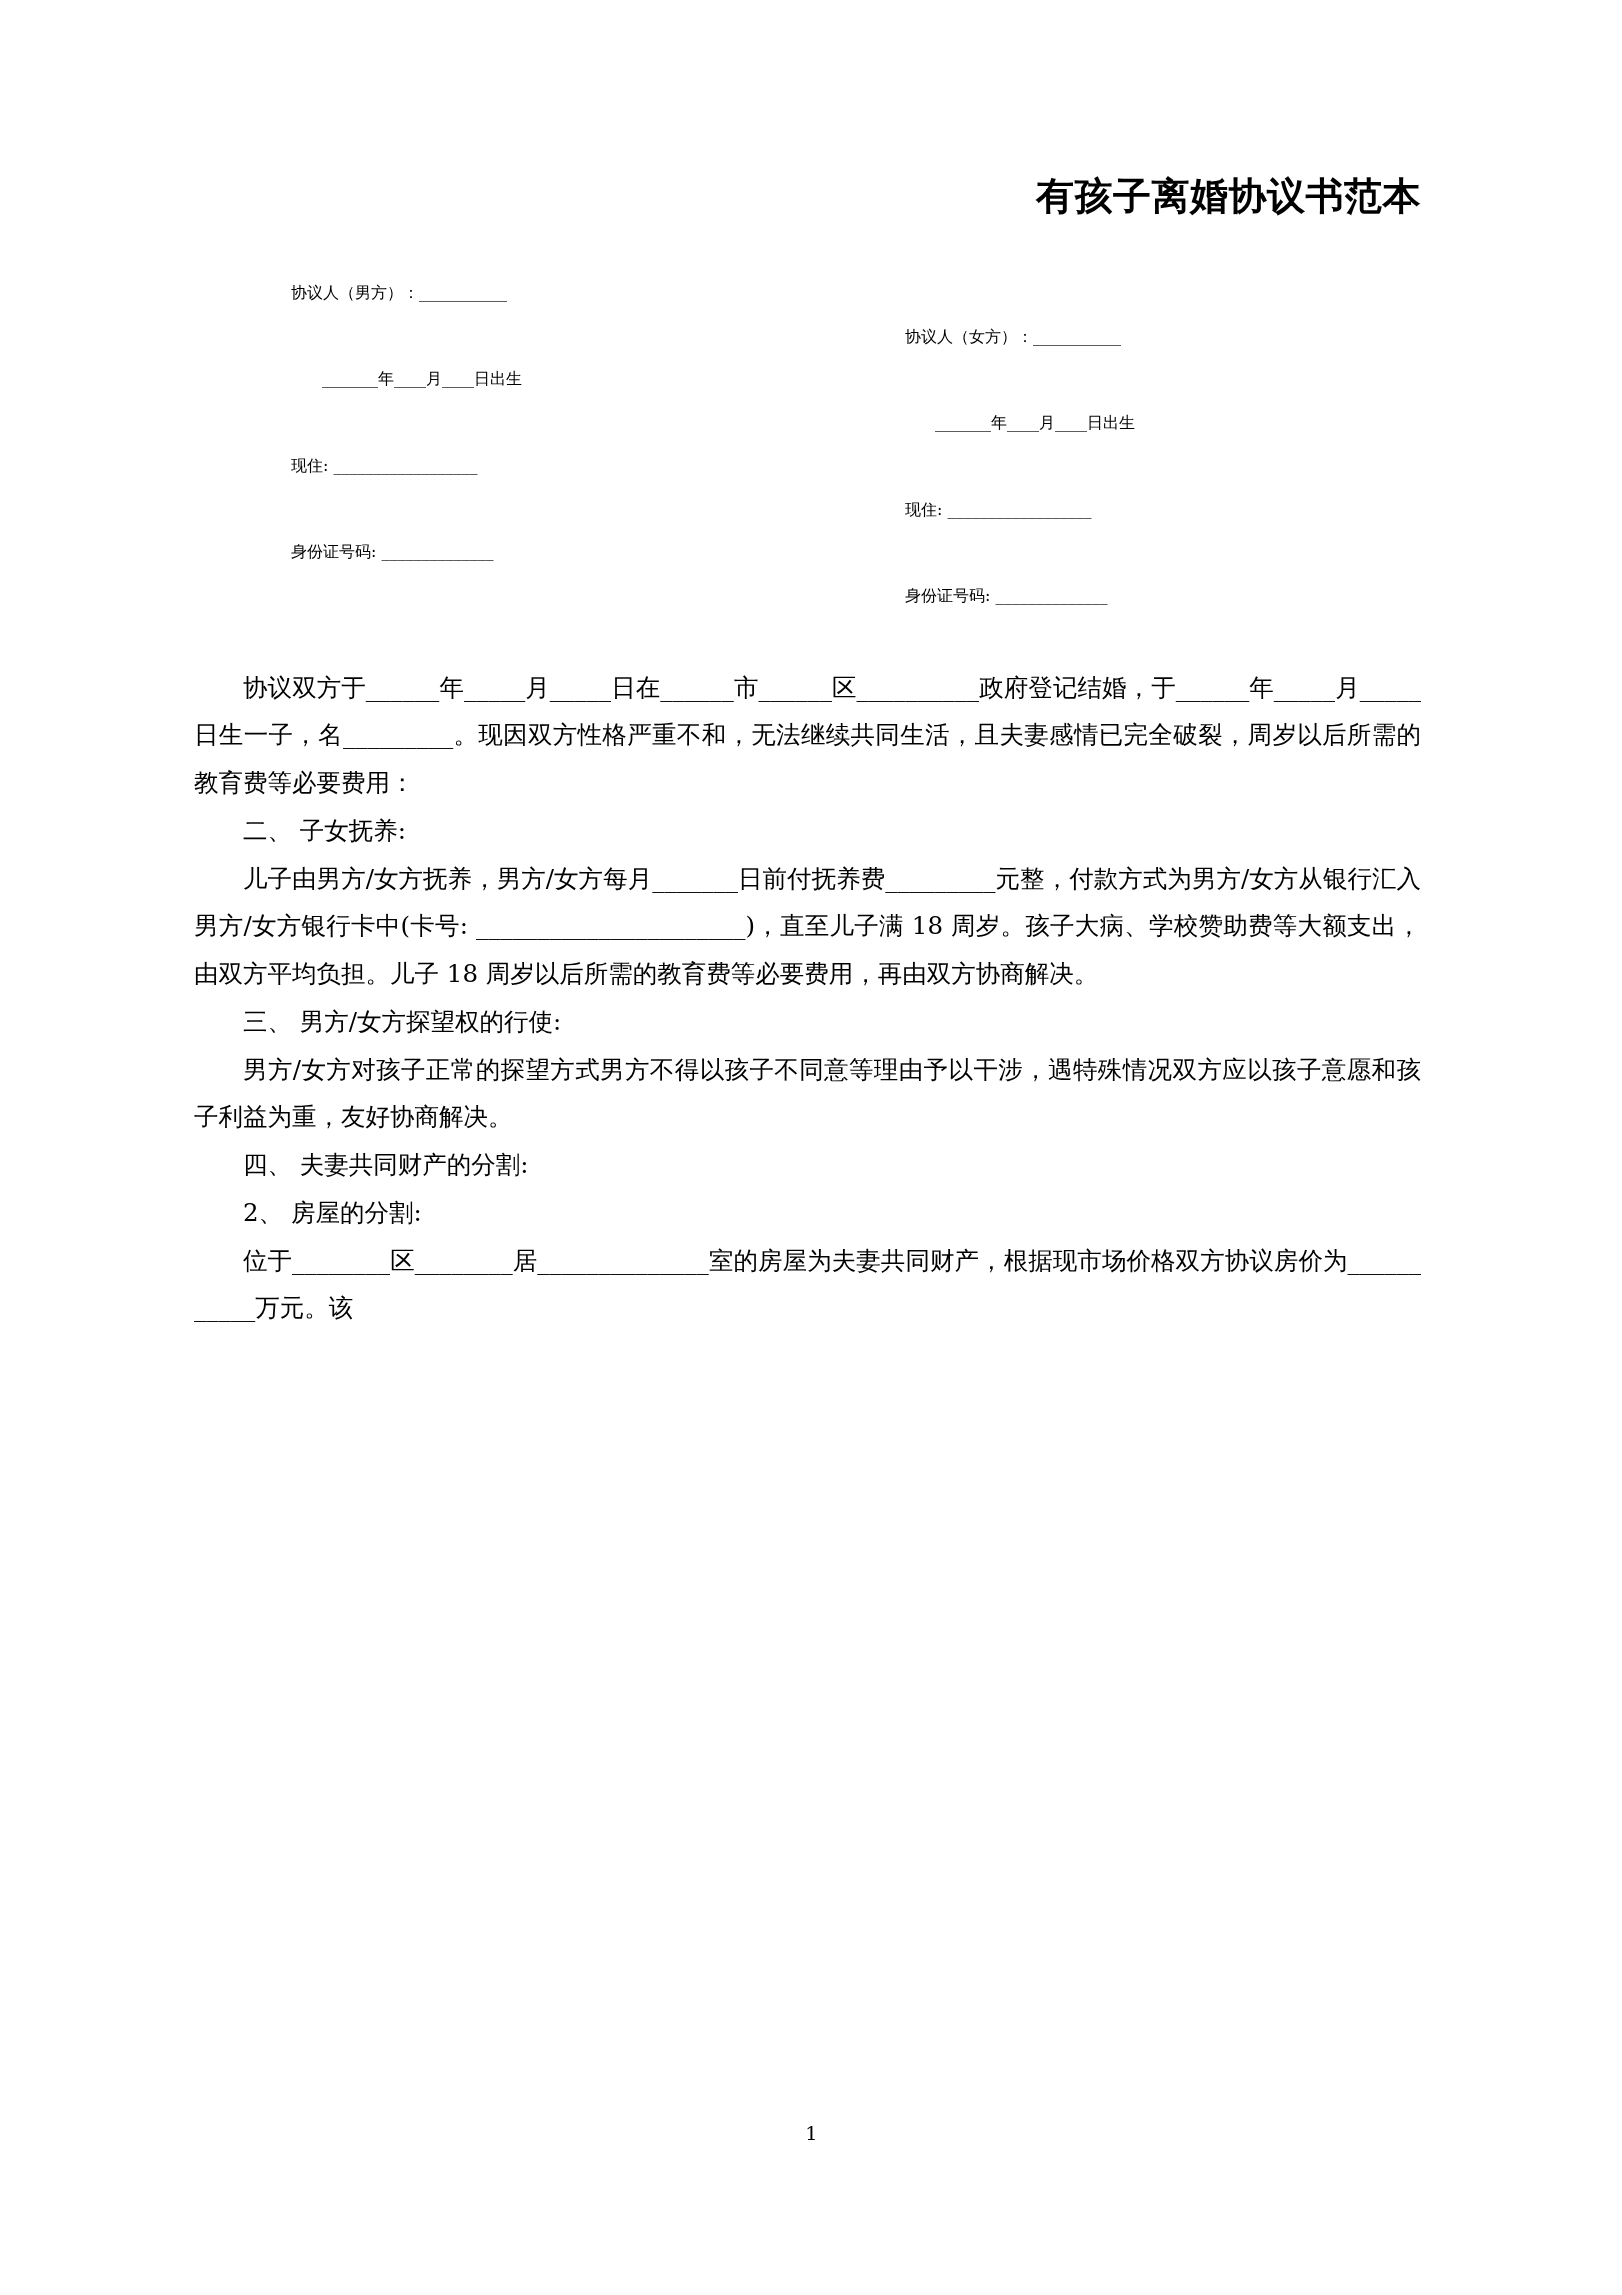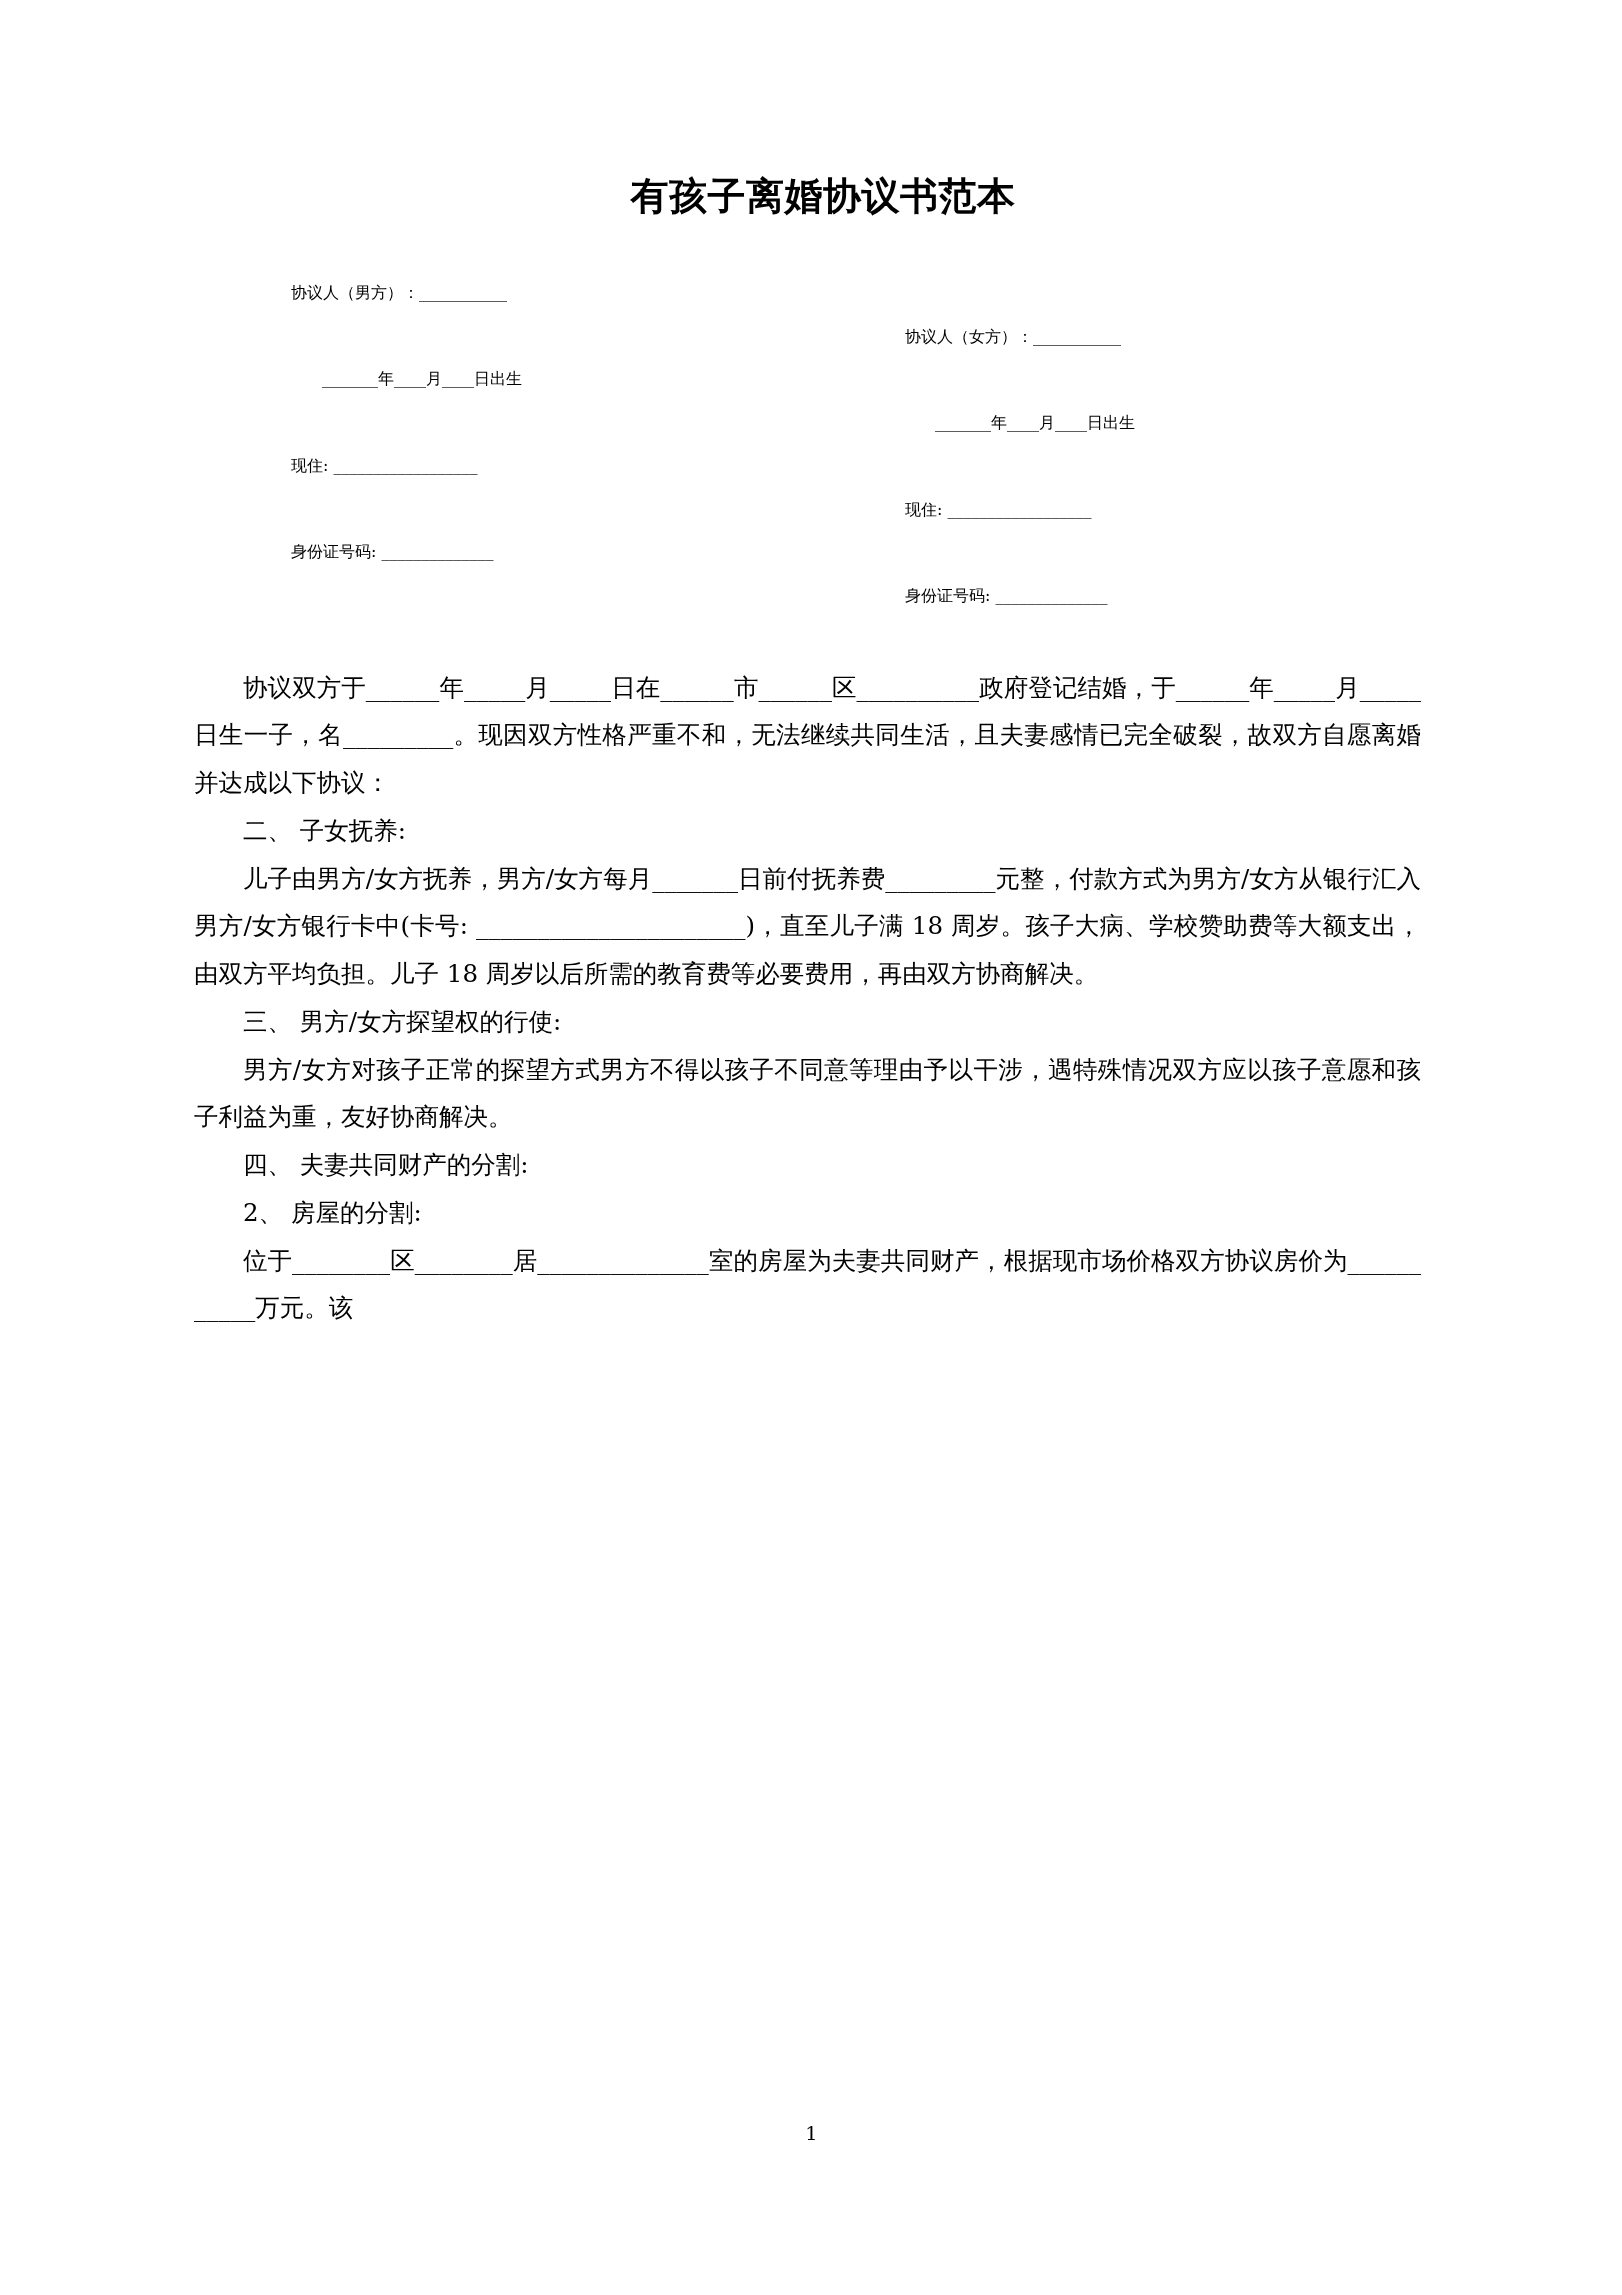--- a/index.html
+++ b/index.html
@@ -22,21 +22,21 @@
     overflow: hidden;
   }
   .content {
     position: absolute;
     left: 194px;
     top: 0;
     width: 1227px;
   }
   
   .doc-title {
-    text-align: center;
+    text-align: right;
     font-family: "DejaVu Sans", "Liberation Sans", sans-serif;
     font-weight: bold;
     font-size: 38px;
     line-height: 1.2;
     letter-spacing: 0.5px;
     margin: 0;
     padding-top: 174px;
     padding-left: 31px;
   }
   
@@ -113,21 +113,21 @@
 
       <div class="party-row">
         <div class="party-col left">身份证号码: ______________</div>
         <div class="party-col right">身份证号码: ______________</div>
       </div>
 
     </div>
 
     <div class="body-block">
 
-      <p class="para">协议双方于______年_____月_____日在______市______区__________政府登记结婚，于______年_____月_____日生一子，名_________。现因双方性格严重不和，无法继续共同生活，且夫妻感情已完全破裂，故双方自愿离婚并达成以下协议：</p>
+      <p class="para">协议双方于______年_____月_____日在______市______区__________政府登记结婚，于______年_____月_____日生一子，名_________。现因双方性格严重不和，无法继续共同生活，且夫妻感情已完全破裂，周岁以后所需的教育费等必要费用：</p>
 
 
       <p class="para">二、 子女抚养:</p>
 
       <p class="para">儿子由男方/女方抚养，男方/女方每月_______日前付抚养费_________元整，付款方式为男方/女方从银行汇入男方/女方银行卡中(卡号: ______________________)，直至儿子满 18 周岁。孩子大病、学校赞助费等大额支出，由双方平均负担。儿子 18 周岁以后所需的教育费等必要费用，再由双方协商解决。</p>
 
       <p class="para">三、 男方/女方探望权的行使:</p>
 
       <p class="para">男方/女方对孩子正常的探望方式男方不得以孩子不同意等理由予以干涉，遇特殊情况双方应以孩子意愿和孩子利益为重，友好协商解决。</p>
 

